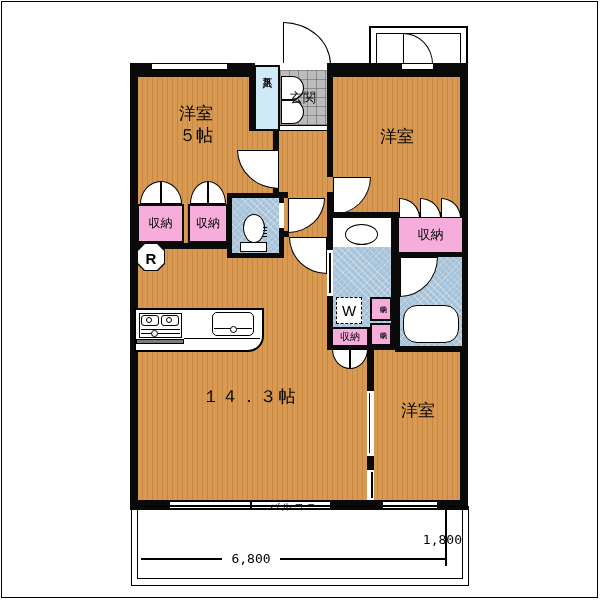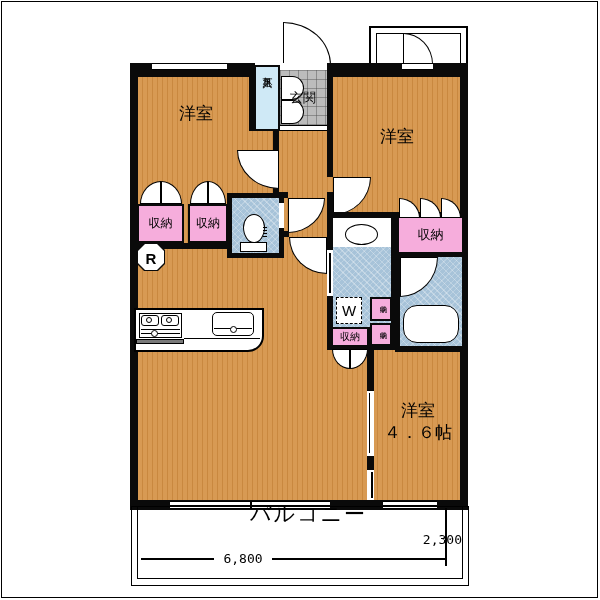--- a/index.html
+++ b/index.html
@@ -55,20 +55,21 @@
   <div class="abs gray" style="left:280px;top:70px;width:47px;height:55px;"></div>
   <div class="abs arc" style="left:281px;top:76px;width:23px;height:24px;border-radius:0 100% 100% 0;"></div>
   <div class="abs arc" style="left:281px;top:100px;width:23px;height:24px;border-radius:0 100% 100% 0;"></div>
   <div class="abs lbl" style="left:283px;top:90px;width:40px;font-size:13px;">玄関</div>
   <div class="abs white" style="left:280px;top:125px;width:47px;height:6px;border-top:1px solid #000;border-bottom:1px solid #000;"></div>
   <div class="abs w" style="left:327px;top:63px;width:6px;height:114px;"></div>
   <div class="abs w" style="left:327px;top:192px;width:6px;height:45px;"></div>
 
   <div class="abs lbl" style="left:156px;top:103px;width:80px;font-size:17px;">
     <div>洋室</div>
+    <div>５帖</div>
   </div>
   <div class="abs w" style="left:273px;top:131px;width:6px;height:21px;"></div>
   <div class="abs w" style="left:273px;top:184px;width:6px;height:9px;"></div>
   <div class="abs arc" style="left:237px;top:150px;width:42px;height:39px;border-radius:0 0 0 100%;"></div>
 
   <div class="abs arc" style="left:140px;top:181px;width:21px;height:23px;border-radius:100% 0 0 0;"></div>
   <div class="abs arc" style="left:161px;top:181px;width:21px;height:23px;border-radius:0 100% 0 0;"></div>
   <div class="abs arc" style="left:190px;top:181px;width:18px;height:23px;border-radius:100% 0 0 0;"></div>
   <div class="abs arc" style="left:208px;top:181px;width:18px;height:23px;border-radius:0 100% 0 0;"></div>
   <div class="abs pink closet-lbl" style="left:137px;top:204px;width:47px;height:39px;">収納</div>
@@ -126,24 +127,24 @@
   <div class="abs white" style="left:403px;top:305px;width:56px;height:38px;border:1.5px solid #000;border-radius:14px;"></div>
 
   <div class="abs w" style="left:367px;top:347px;width:7px;height:43px;"></div>
   <div class="abs white" style="left:367px;top:390px;width:7px;height:66px;border-top:1px solid #000;"></div>
   <div class="abs thinline" style="left:368.5px;top:393px;width:1.5px;height:60px;"></div>
   <div class="abs w" style="left:367px;top:456px;width:7px;height:14px;"></div>
   <div class="abs white" style="left:367px;top:470px;width:7px;height:30px;"></div>
   <div class="abs thinline" style="left:371px;top:472px;width:1.5px;height:26px;"></div>
   <div class="abs lbl" style="left:372px;top:400px;width:92px;font-size:17px;">
     <div>洋室</div>
-    <div>４．６帖</div>
   </div>
 
   <div class="abs lbl" style="left:185px;top:386px;width:130px;font-size:17px;letter-spacing:2px;">
+    <div>１４．３帖</div>
   </div>
 
   <div class="abs white" style="left:134px;top:308px;width:130px;height:44px;border:2px solid #000;border-radius:0 0 16px 0;"></div>
   <div class="abs white" style="left:139px;top:313px;width:43px;height:25px;border:1px solid #000;"></div>
   <div class="abs white" style="left:141px;top:315px;width:18px;height:11px;border:1px solid #000;border-radius:3px;"></div>
   <div class="abs white" style="left:161px;top:315px;width:18px;height:11px;border:1px solid #000;border-radius:3px;"></div>
   <div class="abs white" style="left:146px;top:317px;width:6px;height:6px;border:1px solid #000;border-radius:50%;"></div>
   <div class="abs white" style="left:166px;top:317px;width:6px;height:6px;border:1px solid #000;border-radius:50%;"></div>
   <div class="abs thinline" style="left:141px;top:329px;width:39px;height:1px;"></div>
   <div class="abs thinline" style="left:141px;top:333px;width:39px;height:1px;"></div>
@@ -155,18 +156,18 @@
   <div class="abs white" style="left:230px;top:326px;width:7px;height:7px;border:1px solid #000;border-radius:50%;"></div>
 
   <div class="abs white" style="left:170px;top:501px;width:160px;height:8px;border-top:1px solid #000;border-bottom:1px solid #000;"></div>
   <div class="abs thinline" style="left:170px;top:504.5px;width:160px;height:1px;"></div>
   <div class="abs thinline" style="left:250px;top:501px;width:1.5px;height:8px;"></div>
   <div class="abs white" style="left:383px;top:501px;width:54px;height:8px;border-top:1px solid #000;border-bottom:1px solid #000;"></div>
   <div class="abs thinline" style="left:383px;top:504.5px;width:54px;height:1px;"></div>
 
   <div class="abs" style="left:131px;top:506px;width:338px;height:80px;border:1.5px solid #000;"></div>
   <div class="abs" style="left:137px;top:506px;width:326px;height:73px;border:1px solid #000;border-top:none;"></div>
-  <div class="abs lbl" style="left:250px;top:500px;width:100px;font-size:21px;letter-spacing:2px;">バルコニー</div>
+  <div class="abs lbl" style="left:250px;top:500px;width:100px;font-size:10px;letter-spacing:2px;">バルコニー</div>
   <div class="abs thinline" style="left:141px;top:558px;width:304px;height:1.5px;"></div>
   <div class="abs thinline" style="left:445px;top:508px;width:1.5px;height:58px;"></div>
-  <div class="abs lbl mono white" style="left:214px;top:551px;width:58px;font-size:13px;">6,800</div>
-  <div class="abs lbl mono" style="left:412px;top:532px;width:50px;font-size:13px;text-align:right;">2,300</div>
+  <div class="abs lbl mono white" style="left:222px;top:551px;width:58px;font-size:13px;">6,800</div>
+  <div class="abs lbl mono" style="left:412px;top:532px;width:50px;font-size:13px;text-align:right;">1,800</div>
 </div>
 
 </body></html>

